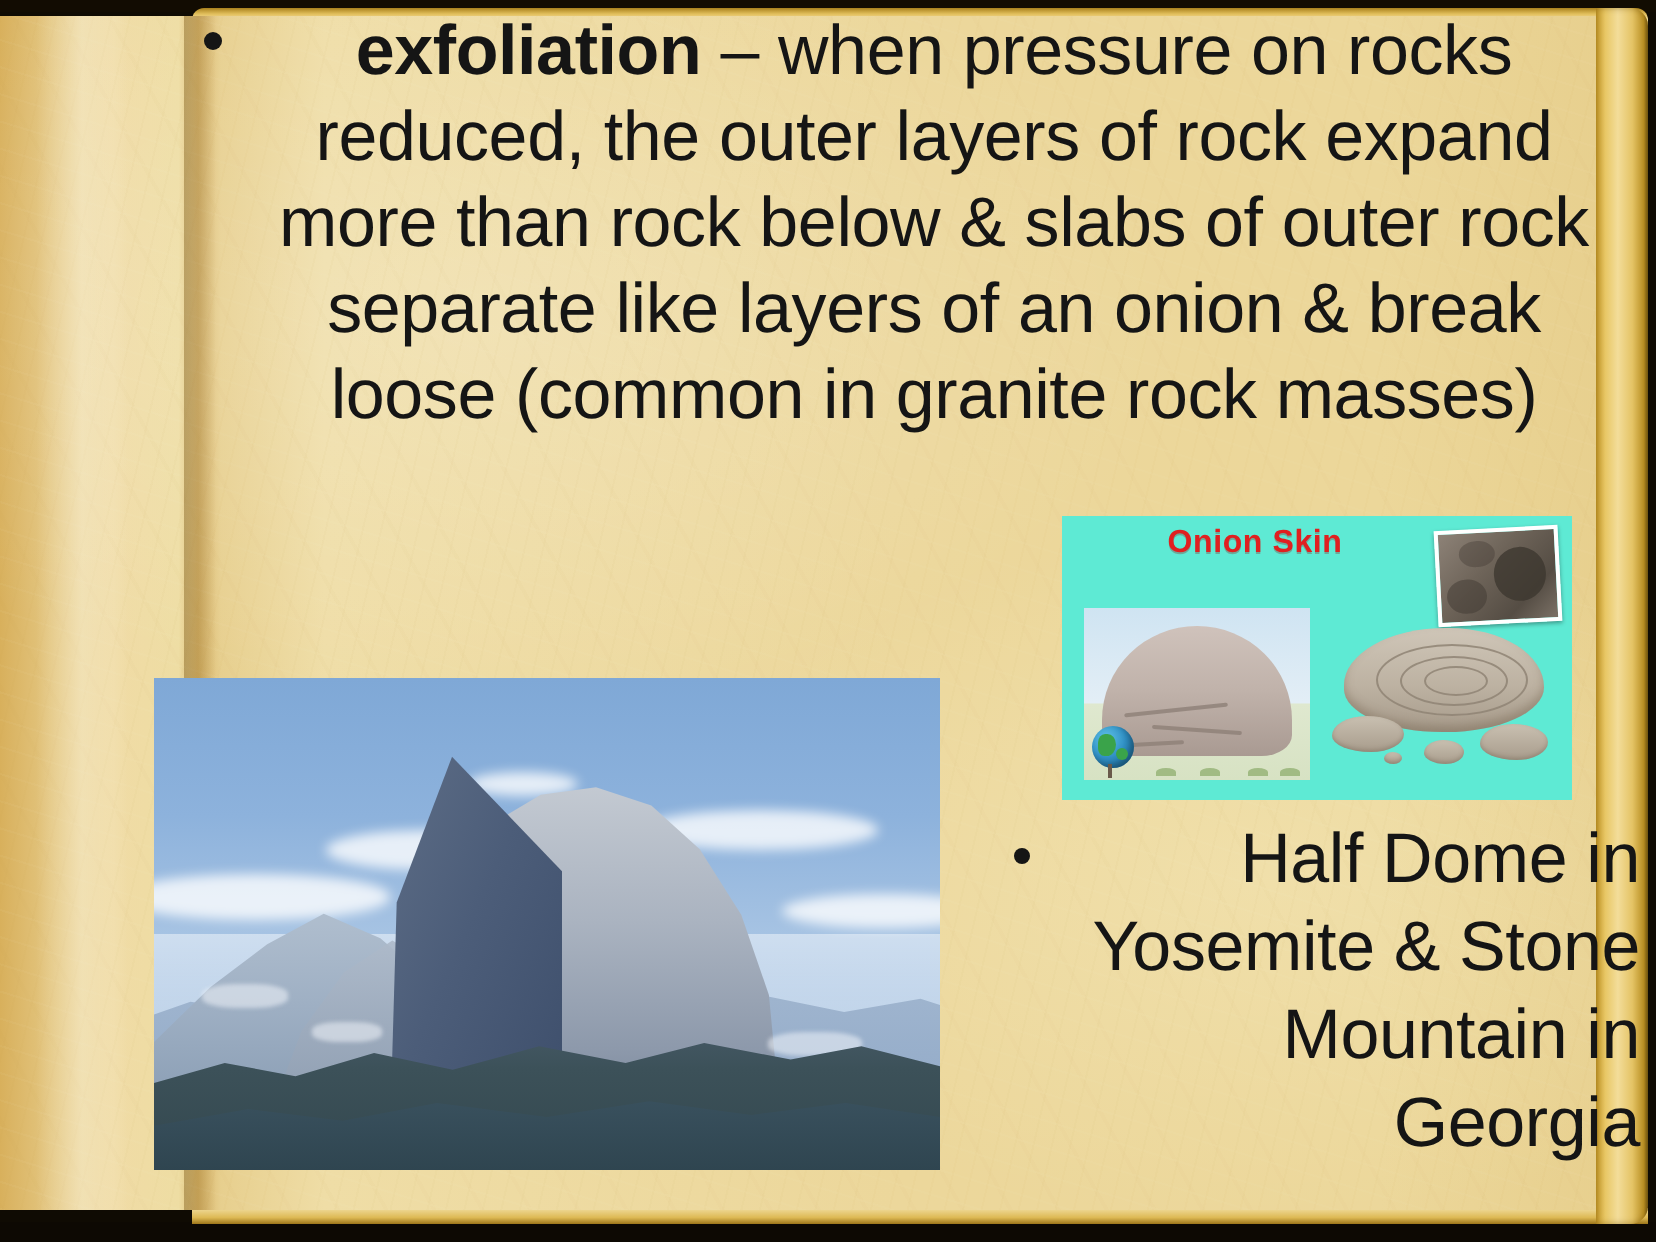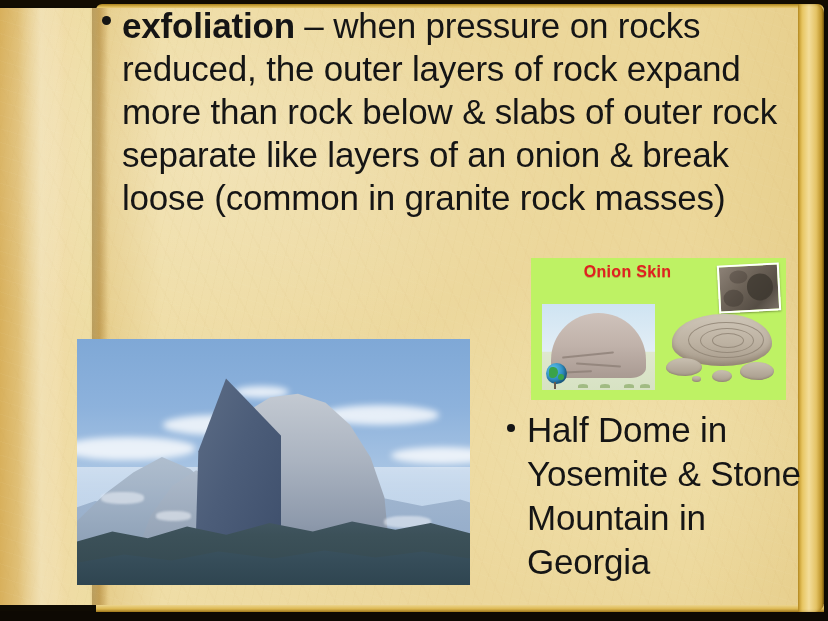--- a/index.html
+++ b/index.html
@@ -137,20 +137,21 @@
     left: 2px;
     top: 12px;
     width: 9px;
     height: 9px;
     border-radius: 50%;
     background: #151515;
   }
   .bullet-block .bullet-text {
     display: block;
     padding-left: 22px;
+    text-align: center;
   }
   .bullet-block .term {
     font-weight: bold;
   }
 
   
   .bullet-block2 {
     position: absolute;
     left: 505px;
     top: 408px;
@@ -165,20 +166,21 @@
     left: 2px;
     top: 16px;
     width: 8px;
     height: 8px;
     border-radius: 50%;
     background: #151515;
   }
   .bullet-block2 .bullet-text {
     display: block;
     padding-left: 22px;
+    text-align: right;
   }
 
   
   .photo-halfdome {
     position: absolute;
     left: 77px;
     top: 339px;
     width: 393px;
     height: 246px;
     overflow: hidden;
@@ -278,21 +280,21 @@
     filter: blur(1px);
   }
 
   
   .diagram {
     position: absolute;
     left: 531px;
     top: 258px;
     width: 255px;
     height: 142px;
-    background: #bef264;
+    background: #5eead4;
     overflow: hidden;
   }
   .diagram-title {
     position: absolute;
     left: 0;
     right: 62px;
     top: 5px;
     text-align: center;
     color: #e02020;
     font-weight: bold;

